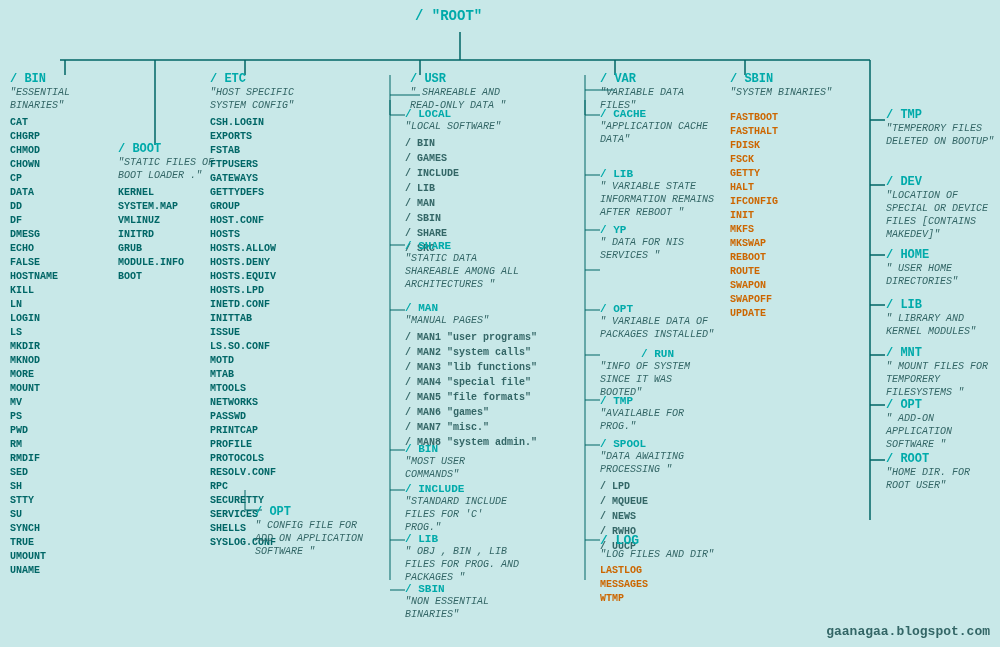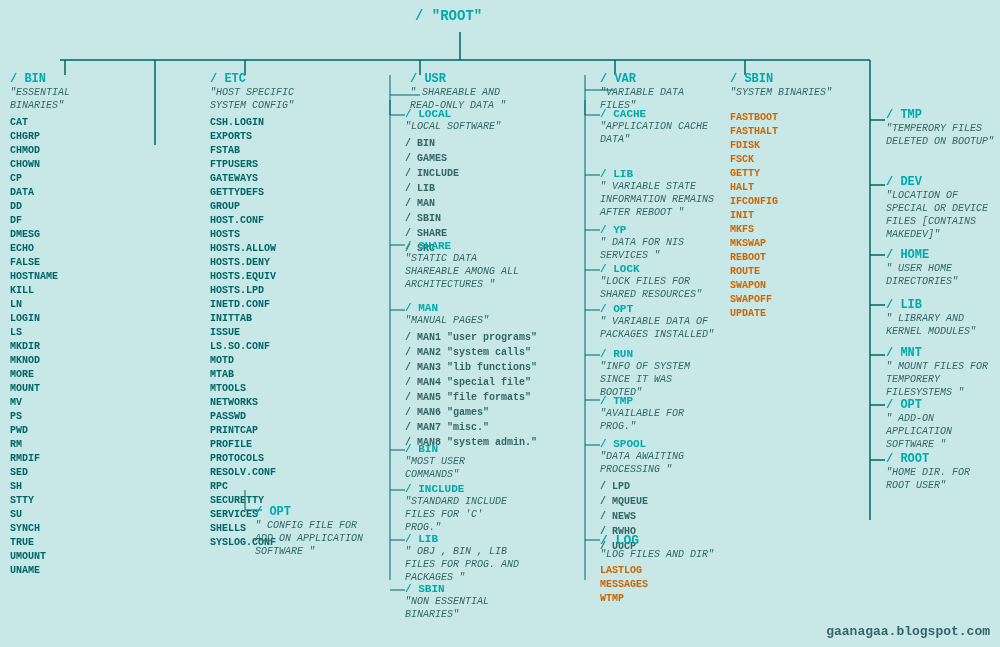--- a/index.html
+++ b/index.html
@@ -197,20 +197,33 @@
       <div class="file-item">SH</div>
       <div class="file-item">STTY</div>
       <div class="file-item">SU</div>
       <div class="file-item">SYNCH</div>
       <div class="file-item">TRUE</div>
       <div class="file-item">UMOUNT</div>
       <div class="file-item">UNAME</div>
     </div>
   </div>
 
+  <div style="position:absolute; top:142px; left:118px; width:100px;">
+    <div class="dir-name">/ BOOT</div>
+    <div class="dir-desc">"STATIC FILES OF BOOT LOADER ."</div>
+    <div style="margin-top:4px;">
+      <div class="file-item">KERNEL</div>
+      <div class="file-item">SYSTEM.MAP</div>
+      <div class="file-item">VMLINUZ</div>
+      <div class="file-item">INITRD</div>
+      <div class="file-item">GRUB</div>
+      <div class="file-item">MODULE.INFO</div>
+      <div class="file-item">BOOT</div>
+    </div>
+  </div>
 
   <div style="position:absolute; top:72px; left:210px; width:120px;">
     <div class="dir-name">/ ETC</div>
     <div class="dir-desc">"HOST SPECIFIC SYSTEM CONFIG"</div>
     <div style="margin-top:4px;">
       <div class="file-item">CSH.LOGIN</div>
       <div class="file-item">EXPORTS</div>
       <div class="file-item">FSTAB</div>
       <div class="file-item">FTPUSERS</div>
       <div class="file-item">GATEWAYS</div>
@@ -321,32 +334,28 @@
   <div style="position:absolute; top:168px; left:600px; width:115px;">
     <div class="dir-name" style="font-size:11px;">/ LIB</div>
     <div class="dir-desc">" VARIABLE STATE INFORMATION REMAINS AFTER REBOOT "</div>
   </div>
 
   <div style="position:absolute; top:224px; left:600px; width:115px;">
     <div class="dir-name" style="font-size:11px;">/ YP</div>
     <div class="dir-desc">" DATA FOR NIS SERVICES "</div>
   </div>
 
-  <div style="position:absolute; top:263px; left:600px; width:115px;">
-    <div class="dir-name" style="font-size:11px;">/ LOCK</div>
-    <div class="dir-desc">"LOCK FILES FOR SHARED RESOURCES"</div>
-  </div>
 
   <div style="position:absolute; top:303px; left:600px; width:115px;">
     <div class="dir-name" style="font-size:11px;">/ OPT</div>
     <div class="dir-desc">" VARIABLE DATA OF PACKAGES INSTALLED"</div>
   </div>
 
   <div style="position:absolute; top:348px; left:600px; width:115px;">
-    <div class="dir-name" style="font-size:11px;">/ RUN</div>
+    <div class="dir-name" style="font-size:11px;text-align:center;">/ RUN</div>
     <div class="dir-desc">"INFO OF SYSTEM SINCE IT WAS BOOTED"</div>
   </div>
 
   <div style="position:absolute; top:395px; left:600px; width:115px;">
     <div class="dir-name" style="font-size:11px;">/ TMP</div>
     <div class="dir-desc">"AVAILABLE FOR PROG."</div>
   </div>
 
   <div style="position:absolute; top:438px; left:600px; width:115px;">
     <div class="dir-name" style="font-size:11px;">/ SPOOL</div>

